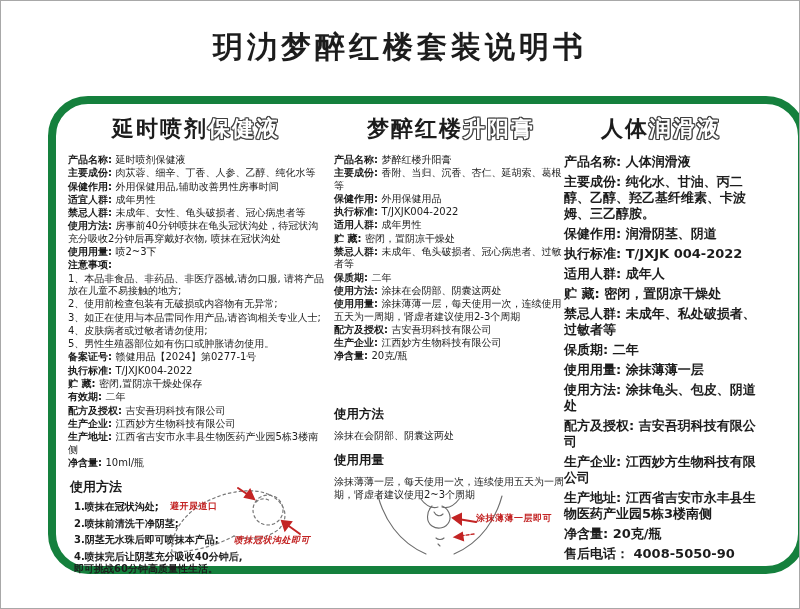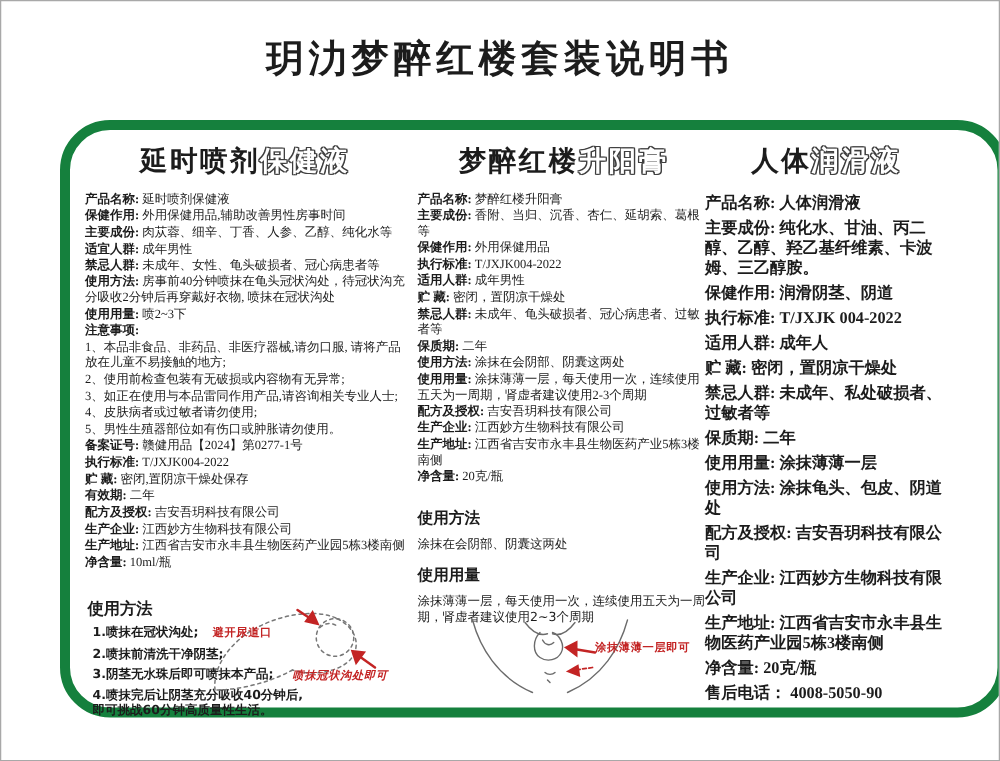--- a/index.html
+++ b/index.html
@@ -23,21 +23,21 @@
   .col-header{
     position:absolute;top:10px;left:0;width:100%;text-align:center;
     font-size:22px;margin:0;white-space:nowrap;
   }
   .hb{font-weight:800;letter-spacing:2px;}
   .ho{
     font-weight:700;letter-spacing:2px;color:#fff;
     text-shadow:-1px -1px 0 #3f3f3f,1px -1px 0 #3f3f3f,-1px 1px 0 #3f3f3f,1px 1px 0 #3f3f3f,
                  0 -1px 0 #3f3f3f,0 1px 0 #3f3f3f,-1px 0 0 #3f3f3f,1px 0 0 #3f3f3f;
   }
-  .specs{position:absolute;top:50px;left:0;width:100%;font-family:Liberation Serif, serif;}
+  .specs{position:absolute;top:50px;left:0;width:100%;}
   .specs .line{font-size:10px;line-height:12.3px;margin-bottom:1px;}
   .lbl{font-weight:700;}
   .col-right .specs .line{font-size:13px;line-height:16px;margin-bottom:4px;}
   .col-right .specs .val{font-weight:600;}
   
   .usage{position:absolute;top:374px;left:2px;width:186px;}
   .usage-heading{font-size:13px;font-weight:800;margin:0 0 5px 0;}
   .steps .line{font-size:10px;line-height:12.6px;font-weight:600;margin:4px;}
   
   .mid-sections{position:absolute;top:302px;left:0;width:100%;}
@@ -64,22 +64,22 @@
 
   <h1 class="title">玥氻梦醉红楼套装说明书</h1>
 
   <div class="frame">
 
     <section class="col col-left">
       <h2 class="col-header"><span class="hb">延时喷剂</span><span class="ho">保健液</span></h2>
 
       <div class="specs">
           <div class="line"><span class="lbl">产品名称: </span><span class="val">延时喷剂保健液</span></div>
+          <div class="line"><span class="lbl">主要成份: </span><span class="val">肉苁蓉、细辛、丁香、人参、乙醇、纯化水等</span></div>
           <div class="line"><span class="lbl">保健作用: </span><span class="val">外用保健用品,辅助改善男性房事时间</span></div>
-          <div class="line"><span class="lbl">主要成份: </span><span class="val">肉苁蓉、细辛、丁香、人参、乙醇、纯化水等</span></div>
           <div class="line"><span class="lbl">适宜人群: </span><span class="val">成年男性</span></div>
           <div class="line"><span class="lbl">禁忌人群: </span><span class="val">未成年、女性、龟头破损者、冠心病患者等</span></div>
           <div class="line"><span class="lbl">使用方法: </span><span class="val">房事前40分钟喷抹在龟头冠状沟处，待冠状沟充分吸收2分钟后再穿戴好衣物, 喷抹在冠状沟处</span></div>
           <div class="line"><span class="lbl">使用用量: </span><span class="val">喷2~3下</span></div>
           <div class="line"><span class="lbl">注意事项: </span></div>
           <div class="line"><span class="val">1、本品非食品、非药品、非医疗器械,请勿口服, 请将产品放在儿童不易接触的地方;</span></div>
           <div class="line"><span class="val">2、使用前检查包装有无破损或内容物有无异常;</span></div>
           <div class="line"><span class="val">3、如正在使用与本品雷同作用产品,请咨询相关专业人士;</span></div>
           <div class="line"><span class="val">4、皮肤病者或过敏者请勿使用;</span></div>
           <div class="line"><span class="val">5、男性生殖器部位如有伤口或肿胀请勿使用。</span></div>
@@ -133,21 +133,20 @@
           <div class="line"><span class="lbl">保健作用: </span><span class="val">外用保健用品</span></div>
           <div class="line"><span class="lbl">执行标准: </span><span class="val">T/JXJK004-2022</span></div>
           <div class="line"><span class="lbl">适用人群: </span><span class="val">成年男性</span></div>
           <div class="line"><span class="lbl">贮 藏: </span><span class="val">密闭，置阴凉干燥处</span></div>
           <div class="line"><span class="lbl">禁忌人群: </span><span class="val">未成年、龟头破损者、冠心病患者、过敏者等</span></div>
           <div class="line"><span class="lbl">保质期: </span><span class="val">二年</span></div>
           <div class="line"><span class="lbl">使用方法: </span><span class="val">涂抹在会阴部、阴囊这两处</span></div>
           <div class="line"><span class="lbl">使用用量: </span><span class="val">涂抹薄薄一层，每天使用一次，连续使用五天为一周期，肾虚者建议使用2-3个周期</span></div>
           <div class="line"><span class="lbl">配方及授权: </span><span class="val">吉安吾玥科技有限公司</span></div>
           <div class="line"><span class="lbl">生产企业: </span><span class="val">江西妙方生物科技有限公司</span></div>
-          <div class="line"><span class="lbl">生产地址: </span><span class="val">江西省吉安市永丰县生物医药产业5栋3楼南侧</span></div>
           <div class="line"><span class="lbl">净含量: </span><span class="val">20克/瓶</span></div>
         </div>
 
       <div class="mid-sections">
         <div class="sec">
           <h3 class="sec-heading">使用方法</h3>
           <p class="sec-text">涂抹在会阴部、阴囊这两处</p>
         </div>
         <div class="sec">
           <h3 class="sec-heading">使用用量</h3>

